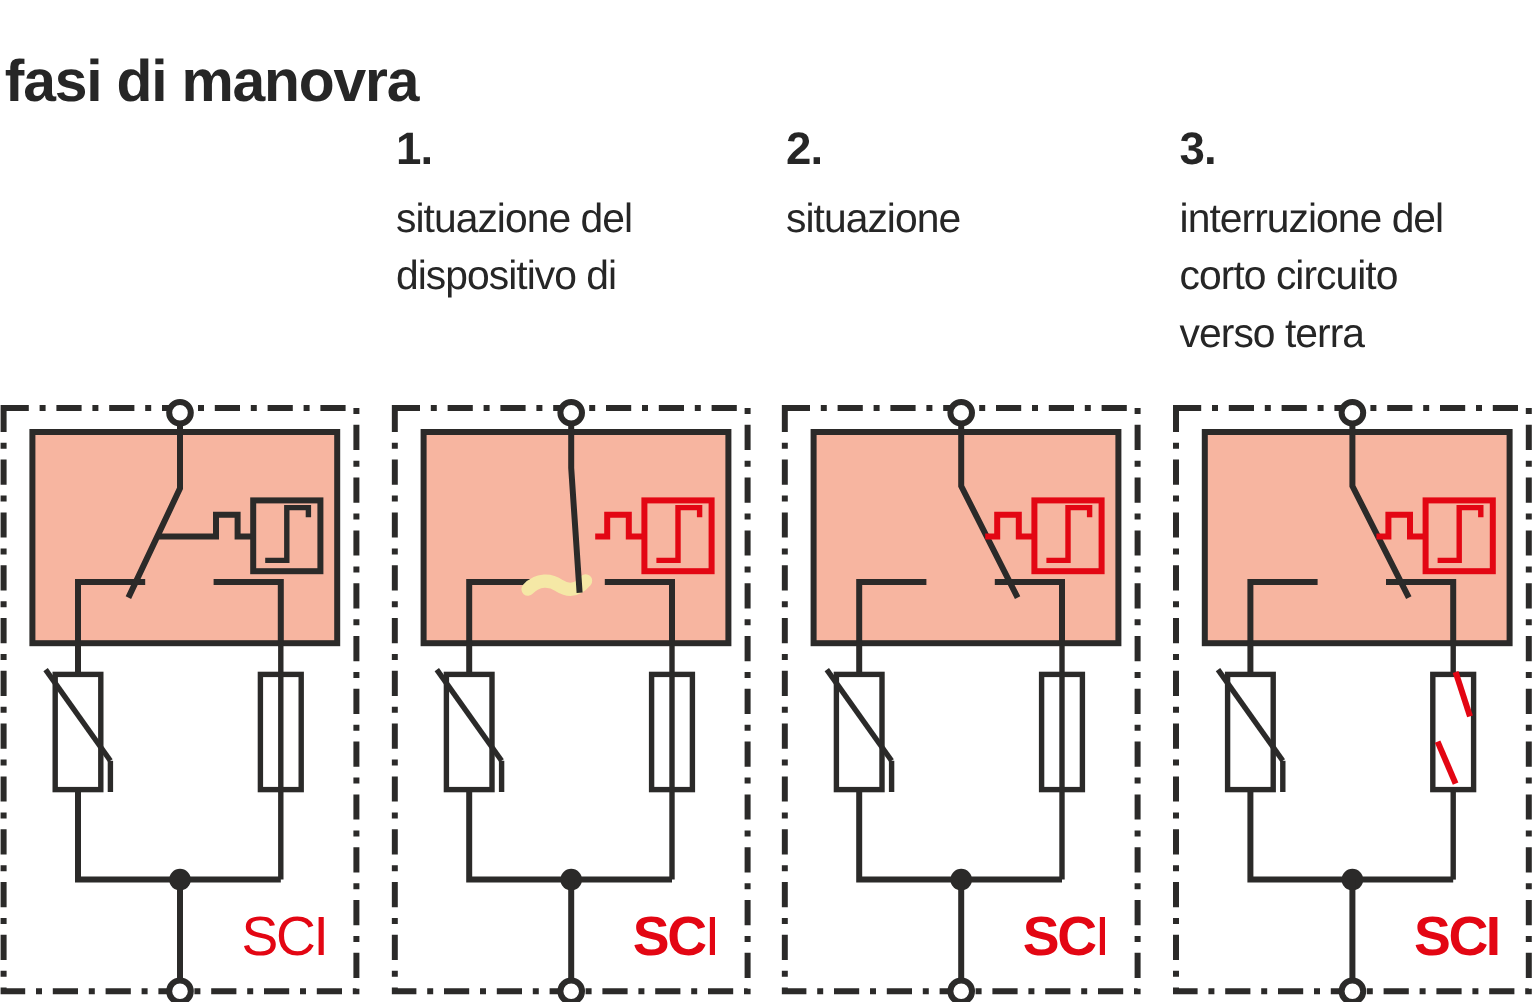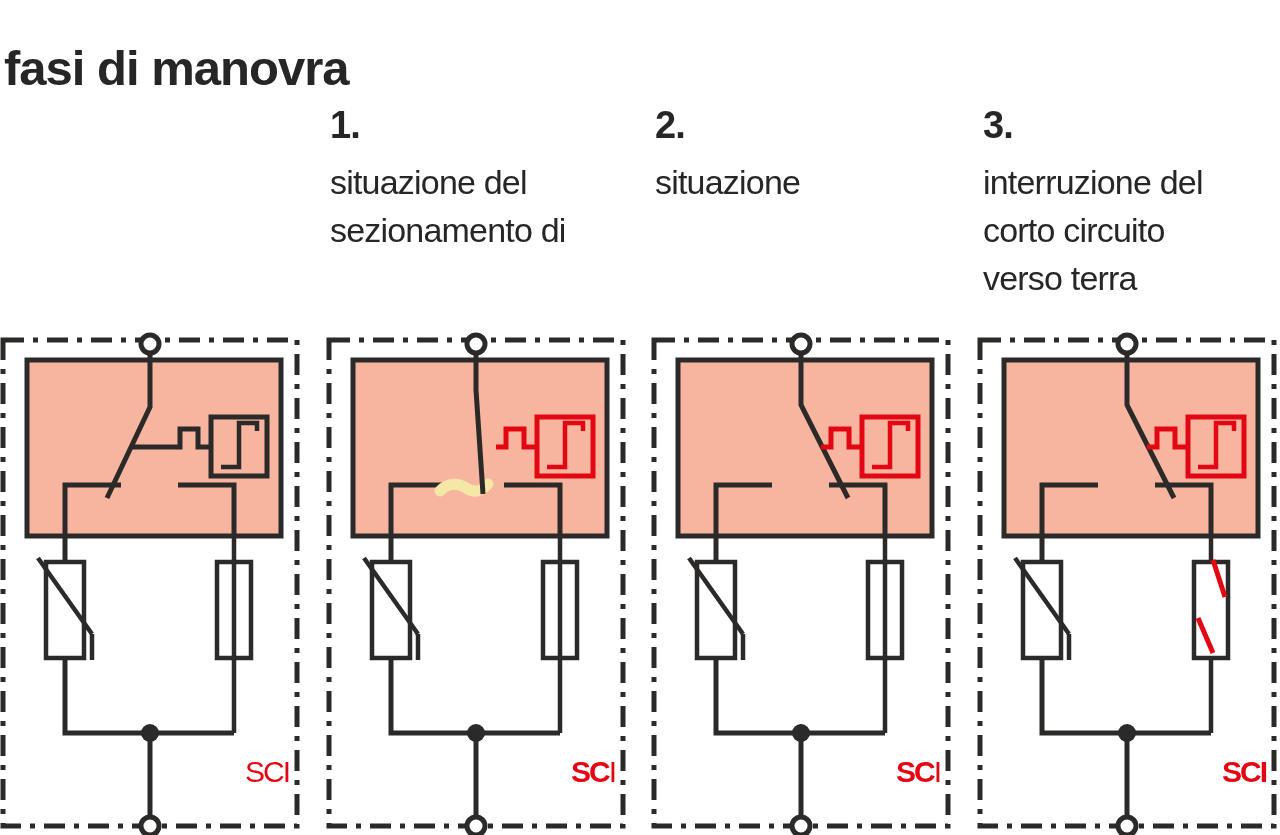--- a/index.html
+++ b/index.html
@@ -23,42 +23,42 @@
   .header{
     position:absolute;top:100px;width:310px;
     font-size:34px;letter-spacing:-0.8px;color:#262626;line-height:48px;
     white-space:nowrap;
   }
   .header .num{font-weight:700;font-size:38px;height:58px;line-height:50px;}
   .header.no-num{top:206px;}
   .panel{position:absolute;top:330px;width:302px;height:505px;}
   .panel svg{position:absolute;left:0;top:0;display:block;}
   .sci{
-    position:absolute;right:13px;top:427px;
-    font-size:30px;line-height:1;letter-spacing:-2px;color:var(--red);
+    position:absolute;right:30px;top:427px;
+    font-size:46px;line-height:1;letter-spacing:-2px;color:var(--red);
     white-space:nowrap;font-weight:400;
   }
   .sci span.b{font-weight:700;}
   
   .st{stroke:var(--ink);stroke-width:5;fill:none;}
   .stf{stroke:var(--ink);stroke-width:4.5;fill:none;}
   .rd{stroke:var(--red);stroke-width:5;fill:none;}
   .rdf{stroke:var(--red);stroke-width:4.5;fill:none;}
 </style>
 </head>
 <body>
 
 <div id="stage">
 
   <div class="title">fasi di manovra</div>
 
   <div class="header" style="left:330px">
     <div class="num">1.</div>
     <div>situazione del</div>
-    <div>sezionamento di</div>
+    <div>dispositivo di</div>
   </div>
   <div class="header" style="left:655px">
     <div class="num">2.</div>
     <div>situazione</div>
   </div>
   <div class="header" style="left:983px">
     <div class="num">3.</div>
     <div>interruzione del</div>
     <div>corto circuito</div>
     <div>verso terra</div>

